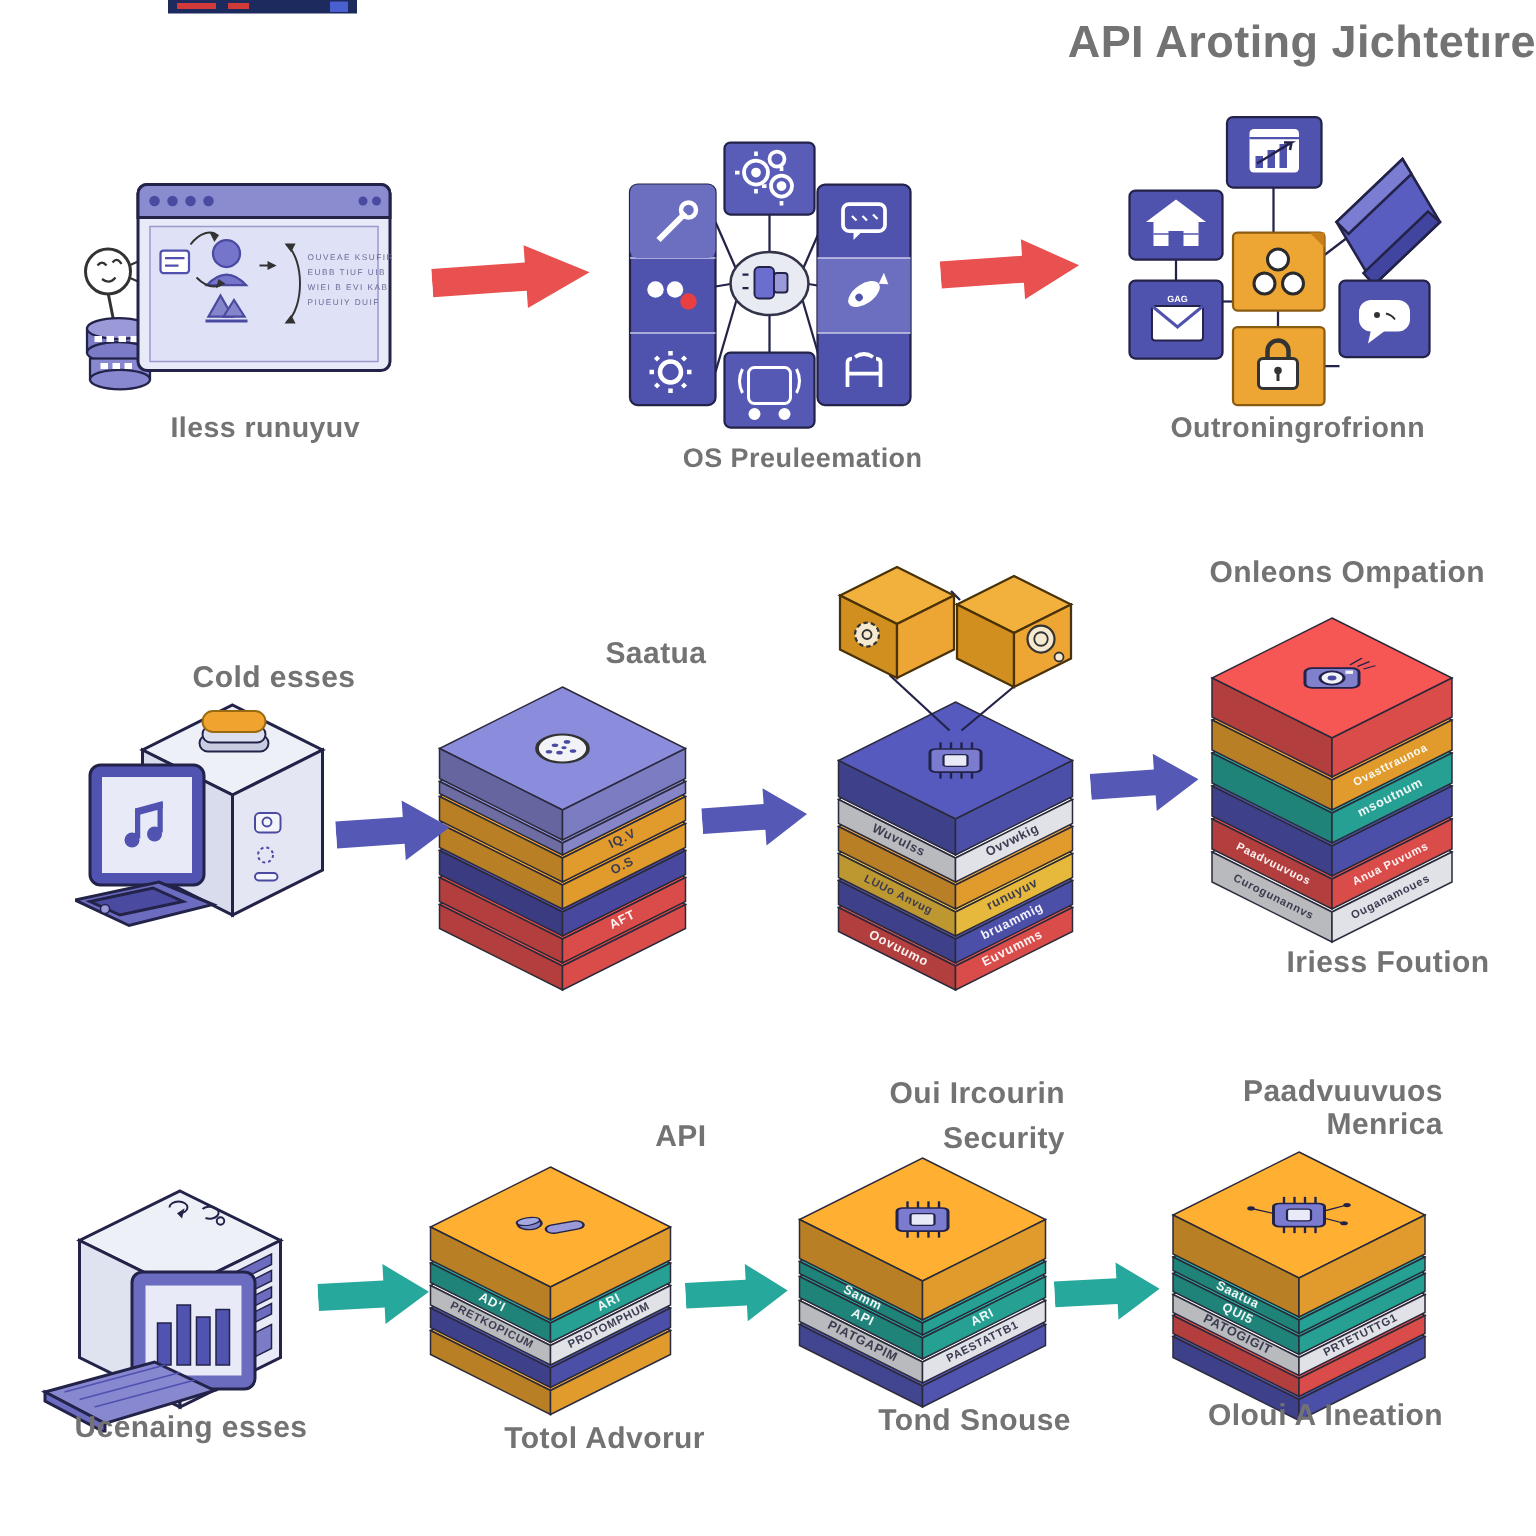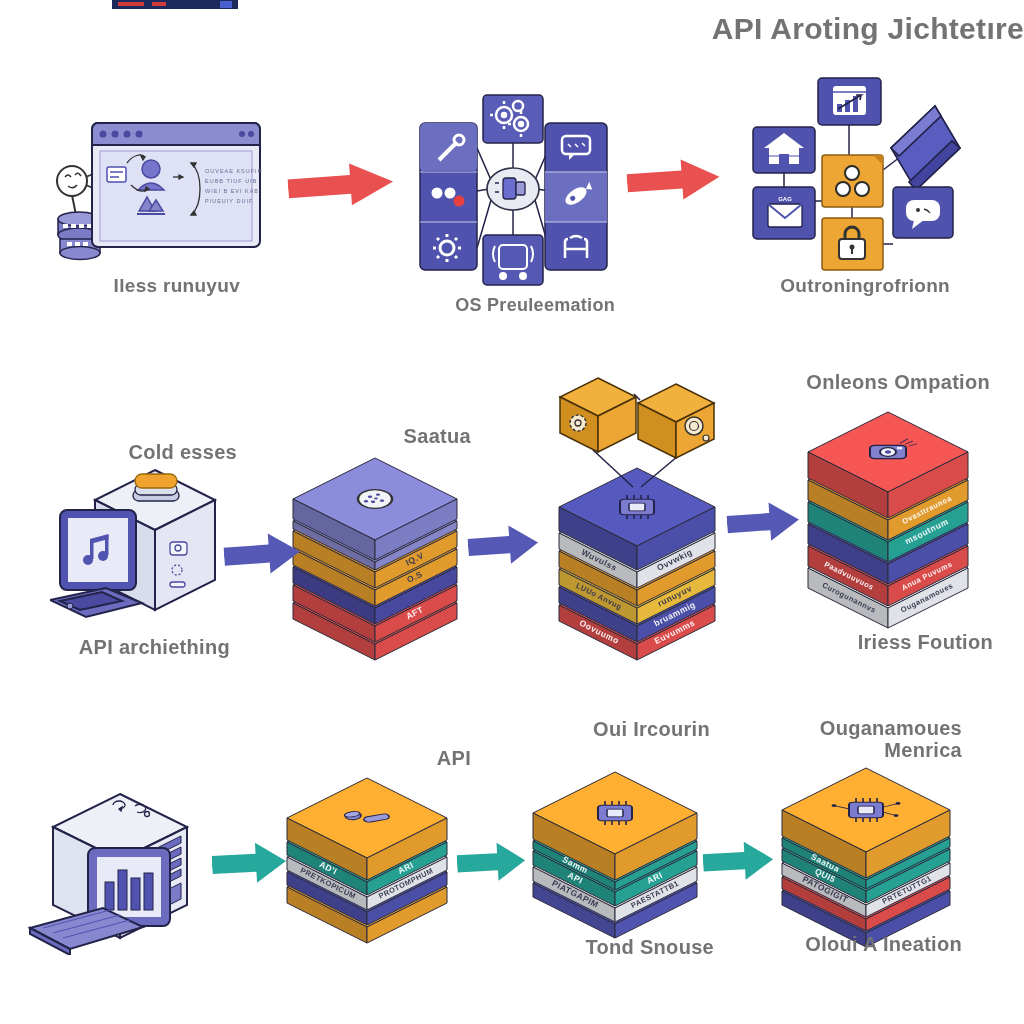--- a/index.html
+++ b/index.html
@@ -21,25 +21,27 @@
     <div style="position:absolute;left:108px;top:1px;width:12px;height:7px;background:#4a5fd0;"></div>
   </div>
 
   <div class="cap" style="left:0;top:12px;width:1024px;font-size:30px;">API Aroting Jichtetıre</div>
   <div class="cap" style="left:40px;top:276px;width:200px;font-size:19px;">Iless runuyuv</div>
   <div class="cap" style="left:395px;top:296px;width:220px;font-size:18px;">OS Preuleemation</div>
   <div class="cap" style="left:750px;top:276px;width:200px;font-size:19px;">Outroningrofrionn</div>
   <div class="cap" style="left:37px;top:441px;width:200px;font-size:20px;">Cold esses</div>
   <div class="cap" style="left:271px;top:425px;width:200px;font-size:20px;">Saatua</div>
   <div class="cap" style="left:790px;top:371px;width:200px;font-size:20px;">Onleons Ompation</div>
-  <div class="cap" style="left:30px;top:636px;width:200px;font-size:20px;">API archiething</div>
   <div class="cap" style="left:793px;top:631px;width:200px;font-size:20px;">Iriess Foution</div>
   <div class="cap" style="left:271px;top:747px;width:200px;font-size:20px;">API</div>
   <div class="cap" style="left:510px;top:718px;width:200px;font-size:20px;">Oui Ircourin</div>
-  <div class="cap" style="left:762px;top:717px;width:200px;font-size:20px;">Ouganamoues Menrica</div>
+  <div class="cap" style="left:510px;top:748px;width:200px;font-size:20px;">Security</div>
+  <div class="cap" style="left:762px;top:717px;width:200px;font-size:20px;">Paadvuuvuos Menrica</div>
+  <div class="cap" style="left:5px;top:941px;width:200px;font-size:20px;">Ucenaing esses</div>
+  <div class="cap" style="left:270px;top:948px;width:200px;font-size:20px;">Totol Advorur</div>
   <div class="cap" style="left:514px;top:936px;width:200px;font-size:20px;">Tond Snouse</div>
   <div class="cap" style="left:762px;top:933px;width:200px;font-size:20px;">Oloui A Ineation</div>
 
   <svg class="ill" style="left:45px;top:115px;" width="225" height="150">
     <g>
       <line x1="27" y1="80" x2="31" y2="100" stroke="#333" stroke-width="2"></line>
       <rect x="13" y="104" width="42" height="16" fill="#7b7bc8" stroke="#23234a" stroke-width="1.5"></rect>
       <ellipse cx="34" cy="104" rx="21" ry="7" fill="#9a9ad8" stroke="#23234a" stroke-width="1.5"></ellipse>
       <ellipse cx="34" cy="120" rx="21" ry="7" fill="#7b7bc8" stroke="#23234a" stroke-width="1.5"></ellipse>
       <rect x="15" y="124" width="40" height="14" fill="#8888d0" stroke="#23234a" stroke-width="1.5"></rect>

